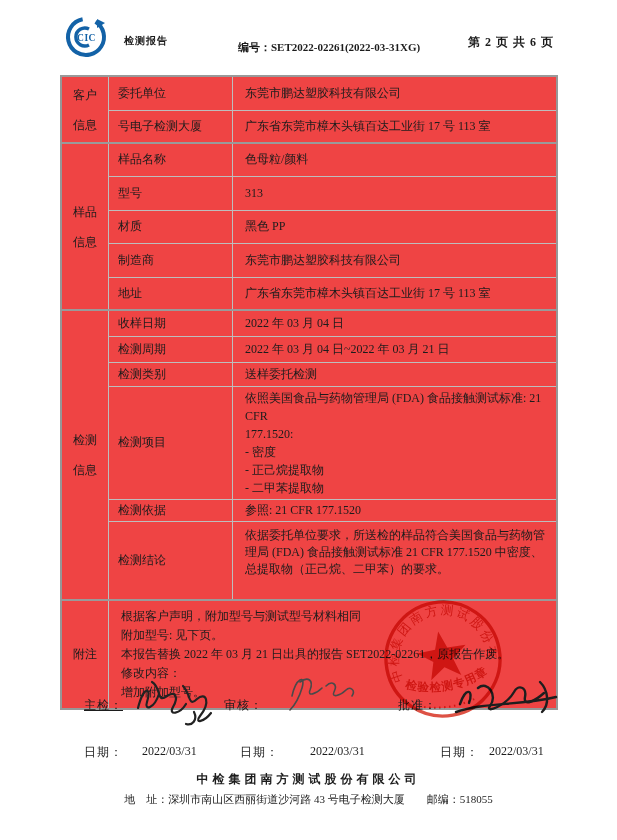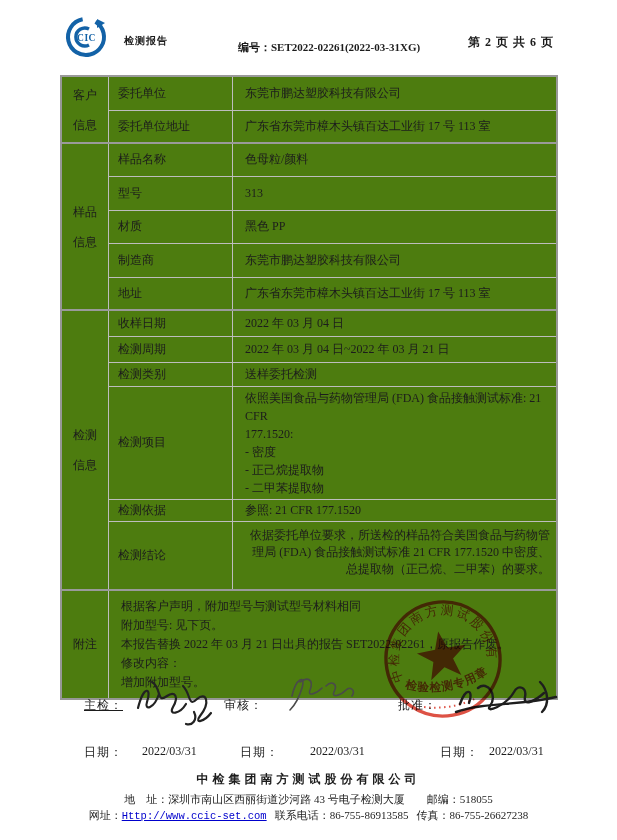--- a/index.html
+++ b/index.html
@@ -11,27 +11,27 @@
   }
   
   .hdr-logo{position:absolute;left:63px;top:15px;width:46px;height:44px;}
   .hdr-title{position:absolute;left:124px;top:34px;font-size:10px;font-weight:bold;letter-spacing:1px;}
   .hdr-no{position:absolute;left:238px;top:34px;font-size:11px;font-weight:bold;margin-top:6px;}
   .hdr-page{position:absolute;left:468px;top:34px;font-size:12px;font-weight:bold;letter-spacing:1px;}
   
   .tbl-wrap{position:absolute;left:60px;top:75px;width:498px;}
   table.report{border-collapse:collapse;width:100%;table-layout:fixed;}
   table.report{border:2px solid #979797;}
-  table.report td{border:1px solid #bdbdbd;font-size:12px;vertical-align:middle;background:#4d7c0f;}
+  table.report td{border:1px solid #bdbdbd;font-size:12px;vertical-align:middle;background:#ef4444;}
   tr.sec > td{border-top:2px solid #9a9a9a;}
   td.g{width:46px;text-align:center;line-height:30px;padding:0;}
   td.l{width:97px;padding:2px 17px 2px 9px;}
   td.v{padding:2px 6px 2px 12px;}
   td.v .ln{line-height:18px;}
-  td.v.wrap{line-height:17px;padding-top:5px;padding-bottom:11px;text-align:right;}
+  td.v.wrap{line-height:17px;padding-top:5px;padding-bottom:21px;}
   td.note-v{padding:6px 10px 6px 12px;}
   td.note-v .ln{line-height:19px;}
   tr.h34{height:34px;} tr.h33{height:33px;} tr.h26{height:26px;} tr.h24{height:24px;}
   tr.h93{height:93px;} tr.h21{height:21px;} tr.h47{height:47px;} tr.h100{height:100px;}
   
   .sig-label{position:absolute;font-size:12px;letter-spacing:1px;}
   .sig-svg{position:absolute;}
   .date-label{position:absolute;font-size:12px;letter-spacing:1px;}
   .date-val{position:absolute;font-size:12px;}
   
@@ -67,21 +67,21 @@
 
         <tr class="sec h34">
           <td class="g" rowspan="2">
             <div>客户</div>
             <div>信息</div>
           </td>
           <td class="l">委托单位</td>
           <td class="v">东莞市鹏达塑胶科技有限公司</td>
         </tr>
         <tr class="h33">
-          <td class="l">委托单位地址</td>
+          <td class="l">号电子检测大厦</td>
           <td class="v">广东省东莞市樟木头镇百达工业街 17 号 113 室</td>
         </tr>
 
         <tr class="sec h33">
           <td class="g" rowspan="5">
             <div>样品</div>
             <div>信息</div>
           </td>
           <td class="l">样品名称</td>
           <td class="v">色母粒/颜料</td>
@@ -202,17 +202,14 @@
       <polygon stroke="none" points="0,-28 6.2,-10.5 24.7,-10 10,1.2 15.3,19 0,8.5 -15.3,19 -10,1.2 -24.7,-10 -6.2,-10.5"></polygon>
       <text font-size="11.5" font-weight="bold" font-family="'Liberation Serif',serif" stroke="none" text-anchor="middle" letter-spacing="1">
         <textPath href="#bannerArc" startOffset="50%">检验检测专用章</textPath>
       </text>
       <path d="M -27 44 Q 0 52 27 44" fill="none" stroke-width="2" stroke-dasharray="1.5 3.5"></path>
     </g>
   </svg>
 
   <div class="ft ft-company">中检集团南方测试股份有限公司</div>
   <div class="ft ft-line">地　址：深圳市南山区西丽街道沙河路 43 号电子检测大厦　　邮编：518055</div>
-  <div class="ft ft-line2">
-    <span>网址：</span><a href="#">Http://www.ccic-set.com</a><span class="sp"></span><span>联系电话：</span><span>86-755-86913585</span><span class="sp"></span><span>传真：</span><span>86-755-26627238</span>
-  </div>
 
 </div>
 
 </body></html>

